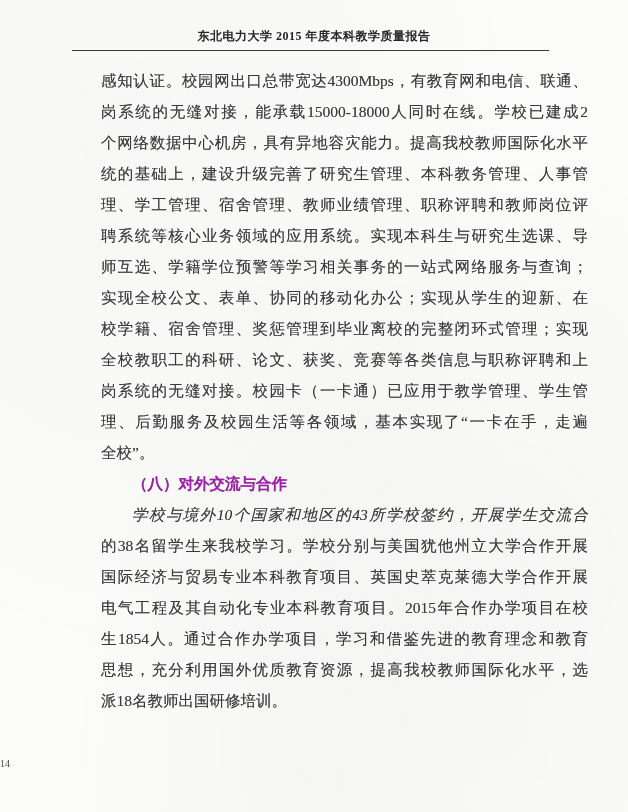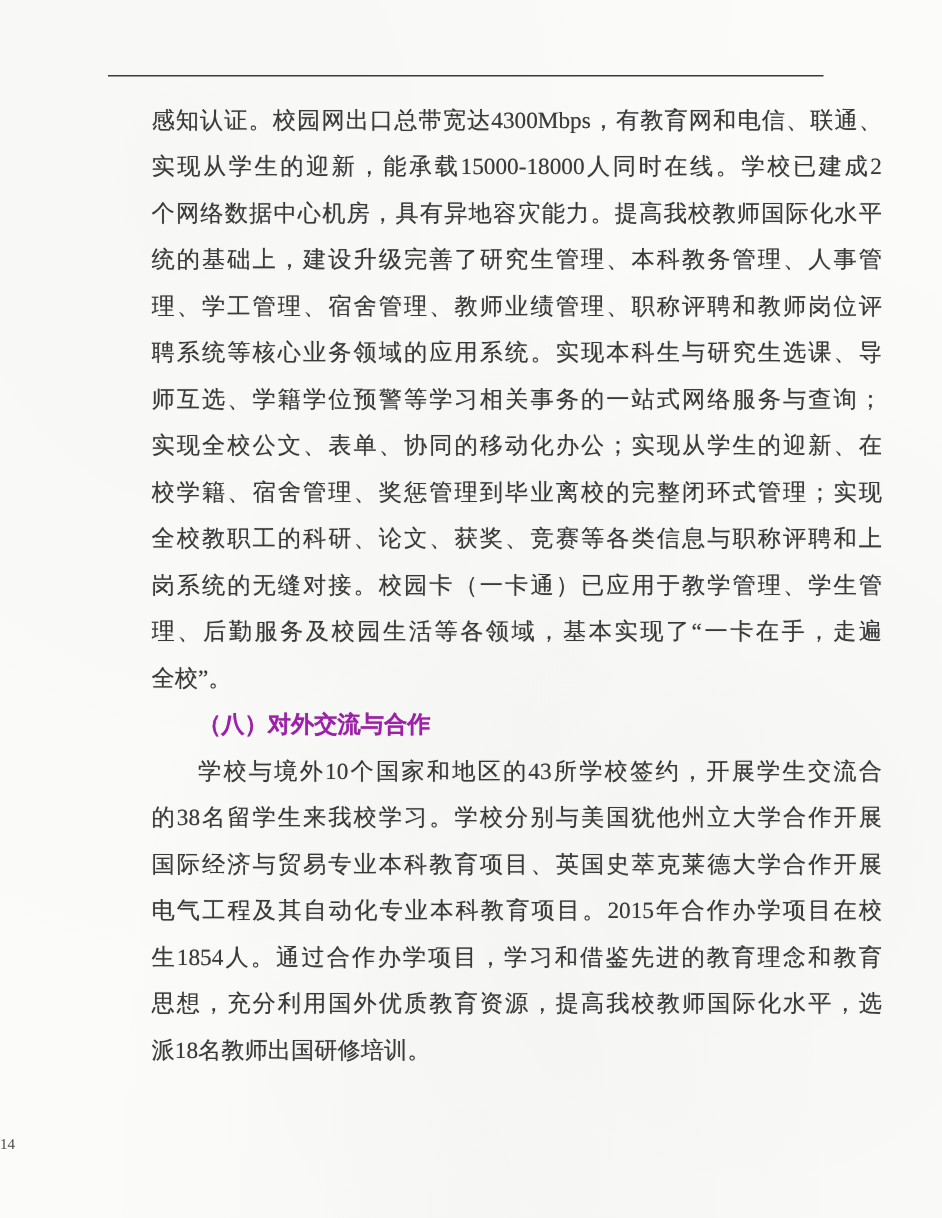--- a/index.html
+++ b/index.html
@@ -66,20 +66,21 @@
     white-space: nowrap;
     text-align: justify;
     text-align-last: justify;
   }
   .line.last {
     text-align: left;
     text-align-last: left;
   }
   .line.indent {
     text-indent: 31px;
+    font-style: italic;
   }
   .line.heading {
     font-weight: bold;
     color: #a21caf;
     text-align: left;
     text-align-last: left;
     text-indent: 31px;
   }
   .page-number {
     position: absolute;
@@ -89,25 +90,26 @@
     text-align: left;
     font-size: 10px;
     color: #4a4a4a;
   }
 </style>
 </head>
 <body>
 
 <div class="page">
 
+  <div class="header-title">东北电力大学 2015 年度本科教学质量报告</div>
   <div class="header-rule"></div>
 
   <div class="body-text">
     <div class="line">感知认证。校园网出口总带宽达4300Mbps，有教育网和电信、联通、</div>
-    <div class="line">实现从学生的迎新，能承载15000-18000人同时在线。学校已建成2</div>
+    <div class="line">岗系统的无缝对接，能承载15000-18000人同时在线。学校已建成2</div>
     <div class="line">个网络数据中心机房，具有异地容灾能力。提高我校教师国际化水平</div>
     <div class="line">统的基础上，建设升级完善了研究生管理、本科教务管理、人事管</div>
     <div class="line">理、学工管理、宿舍管理、教师业绩管理、职称评聘和教师岗位评</div>
     <div class="line">聘系统等核心业务领域的应用系统。实现本科生与研究生选课、导</div>
     <div class="line">师互选、学籍学位预警等学习相关事务的一站式网络服务与查询；</div>
     <div class="line">实现全校公文、表单、协同的移动化办公；实现从学生的迎新、在</div>
     <div class="line">校学籍、宿舍管理、奖惩管理到毕业离校的完整闭环式管理；实现</div>
     <div class="line">全校教职工的科研、论文、获奖、竞赛等各类信息与职称评聘和上</div>
     <div class="line">岗系统的无缝对接。校园卡（一卡通）已应用于教学管理、学生管</div>
     <div class="line">理、后勤服务及校园生活等各领域，基本实现了“一卡在手，走遍</div>

